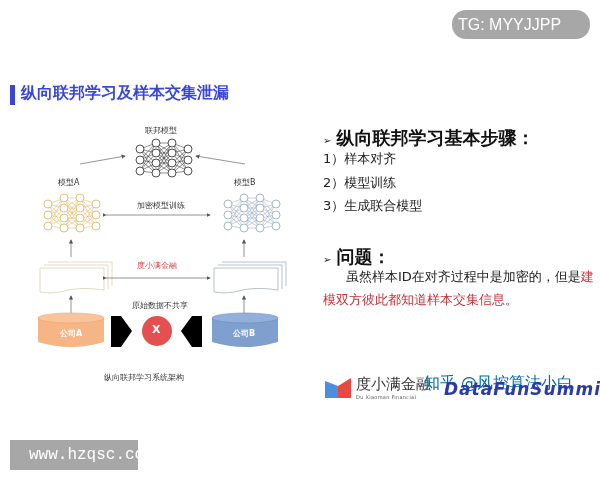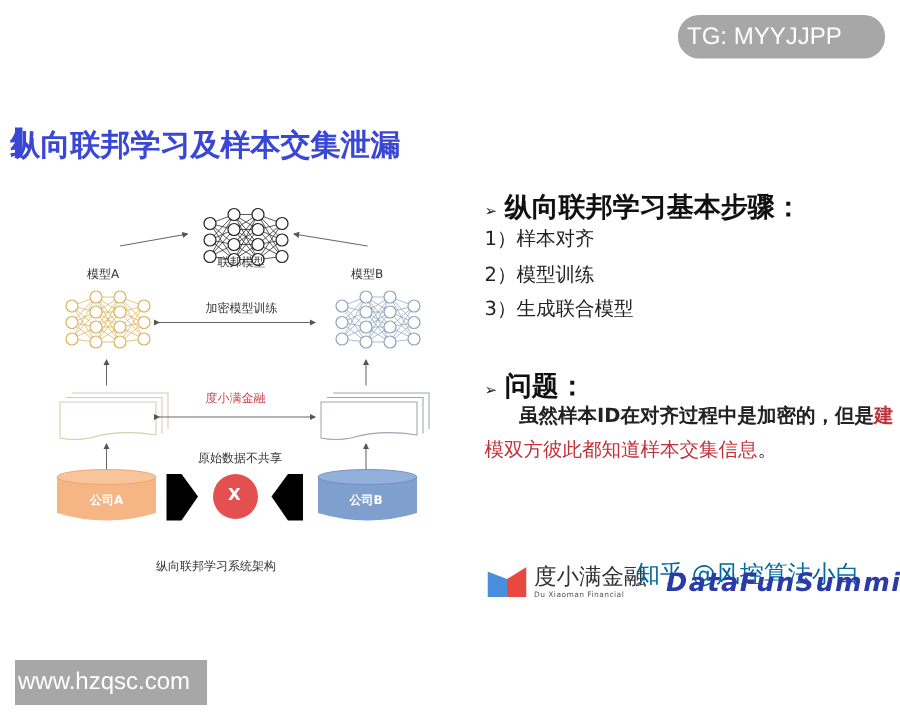--- a/index.html
+++ b/index.html
@@ -12,26 +12,26 @@
   .abs { position: absolute; }
   .tg-badge {
     left: 452px; top: 10px; width: 138px; height: 29px;
     background: #a7a7a7; color: #fff;
     font-family: "Liberation Sans", sans-serif; font-size: 16px;
     line-height: 29px; padding-left: 6px; box-sizing: border-box; border-radius: 14px;
   }
   .url-badge {
     left: 10px; top: 440px; width: 128px; height: 30px;
     background: #a7a7a7; color: #fff;
-    font-family: Liberation Sans, sans-serif; font-size: 16px;
-    line-height: 30px; padding-left: 2px; box-sizing: border-box;
+    font-family: Liberation Mono, monospace; font-size: 16px;
+    line-height: 30px; padding-left: 19px; box-sizing: border-box;
   }
   .title-bar { left: 10px; top: 85px; width: 5px; height: 20px; background: #3a47d5; }
   .title-text {
-    left: 7px; top: 83px; font-size: 20px; font-weight: bold;
+    left: 21px; top: 83px; font-size: 16px; font-weight: bold;
     color: #3a47d5; letter-spacing: 0px; white-space: nowrap;
   }
   .diagram { left: 0; top: 110px; width: 310px; height: 290px; }
   .dlabel { font-size: 8px; color: #333; white-space: nowrap; }
   .dlabel-red { font-size: 8px; color: #c9474f; white-space: nowrap; }
   .right-text { font-size: 13px; color: #222; white-space: nowrap; }
   .right-head { font-size: 18px; font-weight: bold; color: #111; white-space: nowrap; }
   .red { color: #c0323a; }
   .logo-cn { font-size: 15px; color: #333; white-space: nowrap; }
   .logo-en { font-size: 5px; color: #555; white-space: nowrap; letter-spacing: 0.3px; }
@@ -162,21 +162,21 @@
       <path d="M212,208 L212,232 Q245,242 278,232 L278,208 Z" fill="#7f9fce"></path>
       <ellipse cx="245" cy="208" rx="33" ry="5" fill="#93b0da" stroke="#6b8cc0" stroke-width="0.6"></ellipse>
     </g>
 
     <path d="M111,206 L121,206 L132,221 L121,237 L111,237 Z" fill="#000"></path>
     <path d="M202,206 L192,206 L181,221 L192,237 L202,237 Z" fill="#000"></path>
 
     <circle cx="157" cy="221" r="15" fill="#e4504f"></circle>
   </svg>
 
-  <div class="abs dlabel" style="left:145px; top:15px;margin-top:44px;">联邦模型</div>
+  <div class="abs dlabel" style="left:145px; top:15px;">联邦模型</div>
   <div class="abs dlabel" style="left:58px; top:67px;">模型A</div>
   <div class="abs dlabel" style="left:234px; top:67px;">模型B</div>
   <div class="abs dlabel" style="left:137px; top:90px;">加密模型训练</div>
   <div class="abs dlabel-red" style="left:137px; top:150px;">度小满金融</div>
   <div class="abs dlabel" style="left:132px; top:190px;">原始数据不共享</div>
   <div class="abs dlabel" style="left:60px; top:218px; color:#fff; font-weight:bold;">公司A</div>
   <div class="abs dlabel" style="left:233px; top:218px; color:#fff; font-weight:bold;">公司B</div>
   <div class="abs" style="left:152px; top:213px; color:#fff; font-weight:bold; font-size:11px;">X</div>
   <div class="abs dlabel" style="left:104px; top:262px;">纵向联邦学习系统架构</div>
 </div>
@@ -186,21 +186,21 @@
   <span class="right-head">纵向联邦学习基本步骤：</span>
 </div>
 <div class="abs right-text" style="left:323px; top:150px;">1）样本对齐</div>
 <div class="abs right-text" style="left:323px; top:174px;">2）模型训练</div>
 <div class="abs right-text" style="left:323px; top:197px;">3）生成联合模型</div>
 
 <div class="abs" style="left:323px; top:245px;">
   <span style="font-size:10px;">➢</span>
   <span class="right-head">问题：</span>
 </div>
-<div class="abs right-text" style="left:346px; top:268px;font-weight:bold;">
+<div class="abs right-text" style="left:346px; top:268px;">
   <span>虽然样本ID在对齐过程中是加密的，但是</span><span class="red">建</span>
 </div>
 <div class="abs right-text" style="left:323px; top:291px;">
   <span class="red">模双方彼此都知道样本交集信息</span><span>。</span>
 </div>
 
 <div class="abs" style="left:325px; top:378px; width:26px; height:20px;">
   <svg width="26" height="20" viewBox="0 0 26 20">
     <path d="M0,3 L13,8 L13,20 L0,20 Z" fill="#4a8fde"></path>
     <path d="M13,8 L26,0 L26,20 L13,20 Z" fill="#e8483f"></path>

